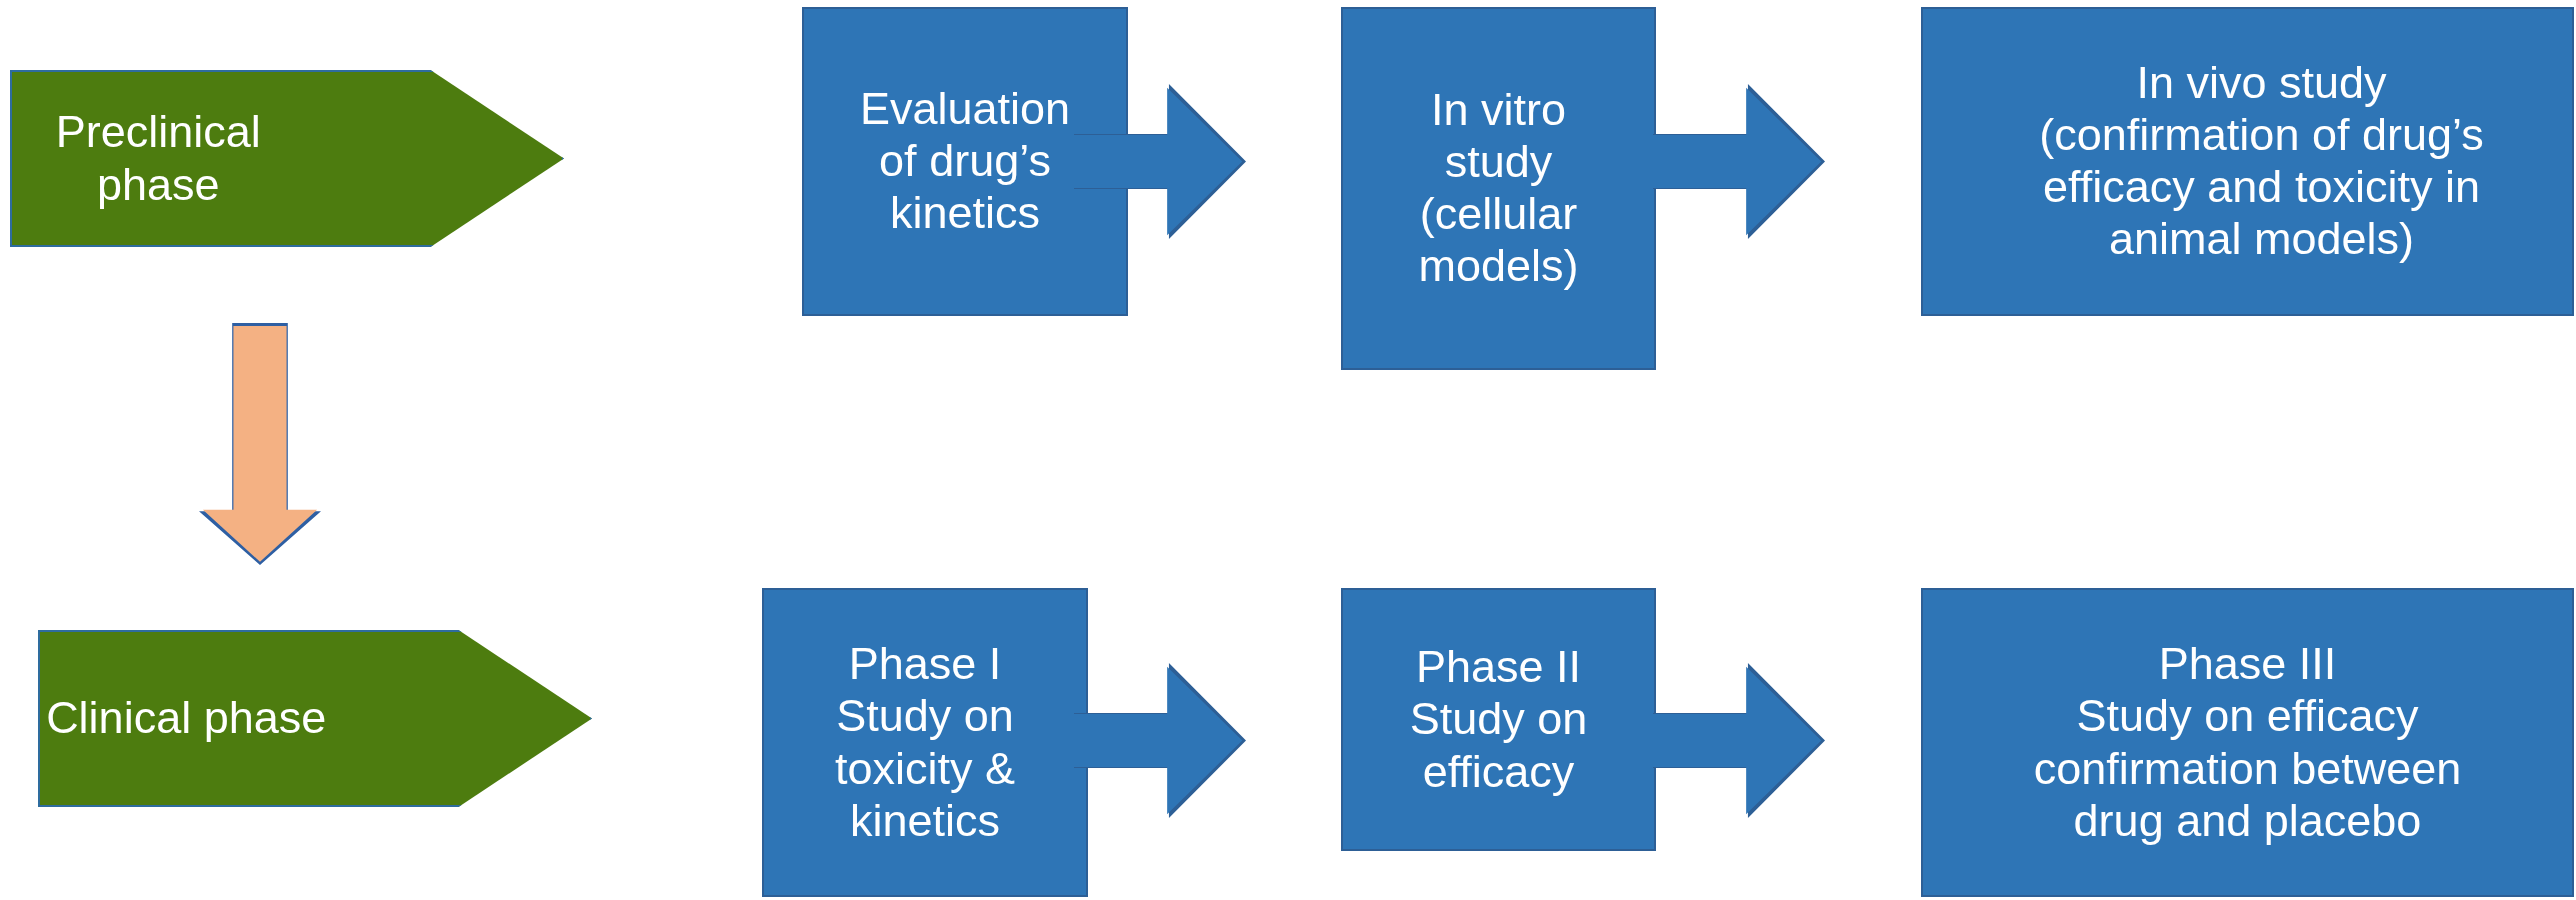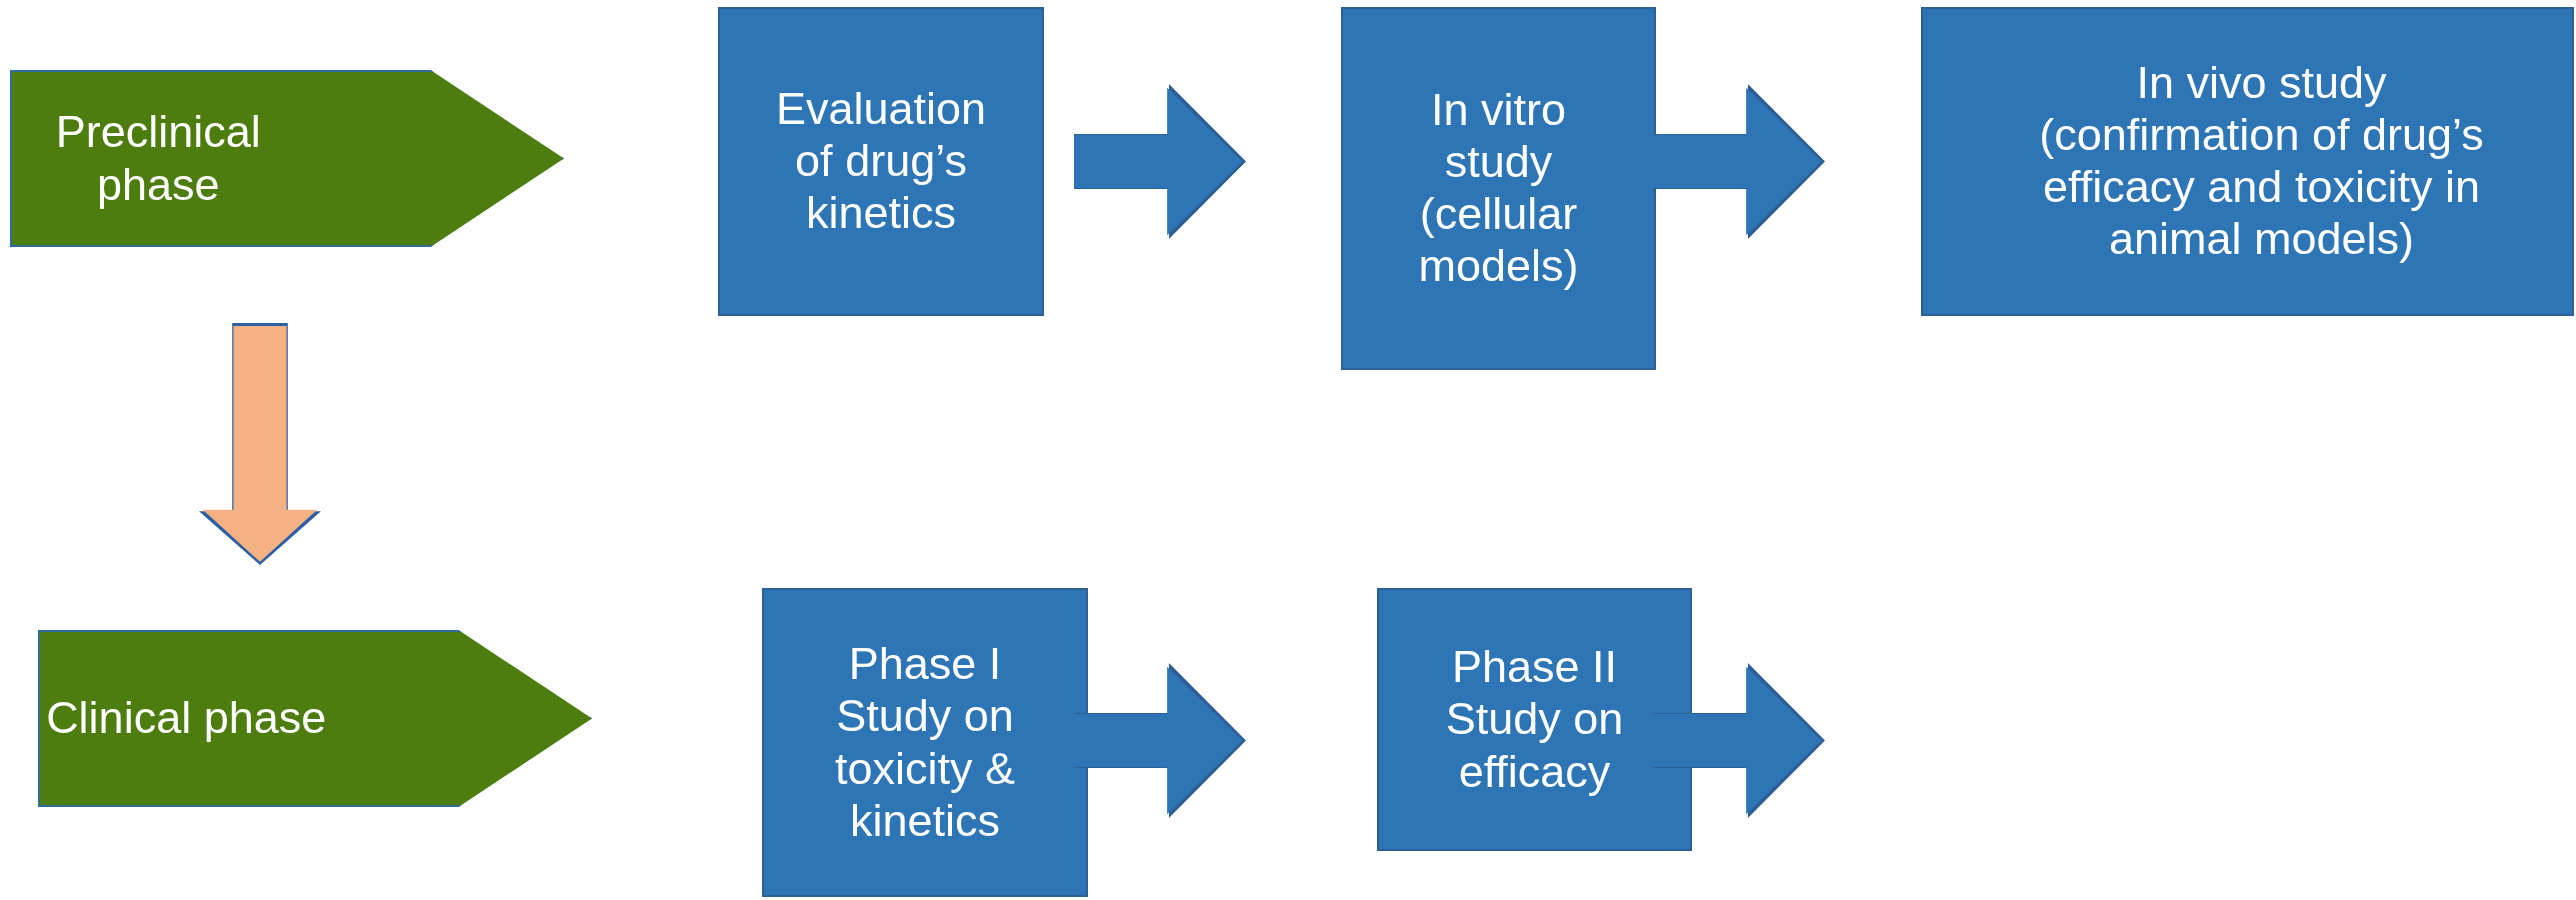--- a/index.html
+++ b/index.html
@@ -87,21 +87,21 @@
 </style>
 </head>
 <body>
 
 <div id="canvas">
 
   <div class="node phase-banner" style="left:10px; top:70px; width:554px; height:177px;">
     <span class="label">Preclinical phase</span>
   </div>
 
-  <div class="node process-box" style="left:718px; top:6.7px; width:326px; height:309px;justify-content:center;">
+  <div class="node process-box" style="left:802px; top:6.7px; width:326px; height:309px;justify-content:center;">
     <span class="label">Evaluation
 of drug’s
 kinetics</span>
   </div>
 
   <div class="arrow-right" style="left:1074px; top:84px; width:172px; height:155px; background:transparent;">
     <div class="fill"></div>
     <div class="inner"></div>
   </div>
 
@@ -138,26 +138,32 @@
 Study on
 toxicity &amp;
 kinetics</span>
   </div>
 
   <div class="arrow-right" style="left:1074px; top:663px; width:172px; height:155px; background:transparent;">
     <div class="fill"></div>
     <div class="inner"></div>
   </div>
 
-  <div class="node process-box" style="left:1341px; top:588px; width:315px; height:263px;margin-left:36px;">
+  <div class="node process-box" style="left:1341px; top:588px; width:315px; height:263px;">
     <span class="label">Phase II
 Study on
 efficacy</span>
   </div>
 
   <div class="arrow-right" style="left:1653px; top:663px; width:172px; height:155px; background:transparent;">
     <div class="fill"></div>
     <div class="inner"></div>
   </div>
 
+  <div class="node process-box wide" style="left:1921px; top:588px; width:653px; height:309px;">
+    <span class="label">Phase III
+Study on efficacy
+confirmation between
+drug and placebo</span>
+  </div>
 
 </div>
 
 
 </body></html>

